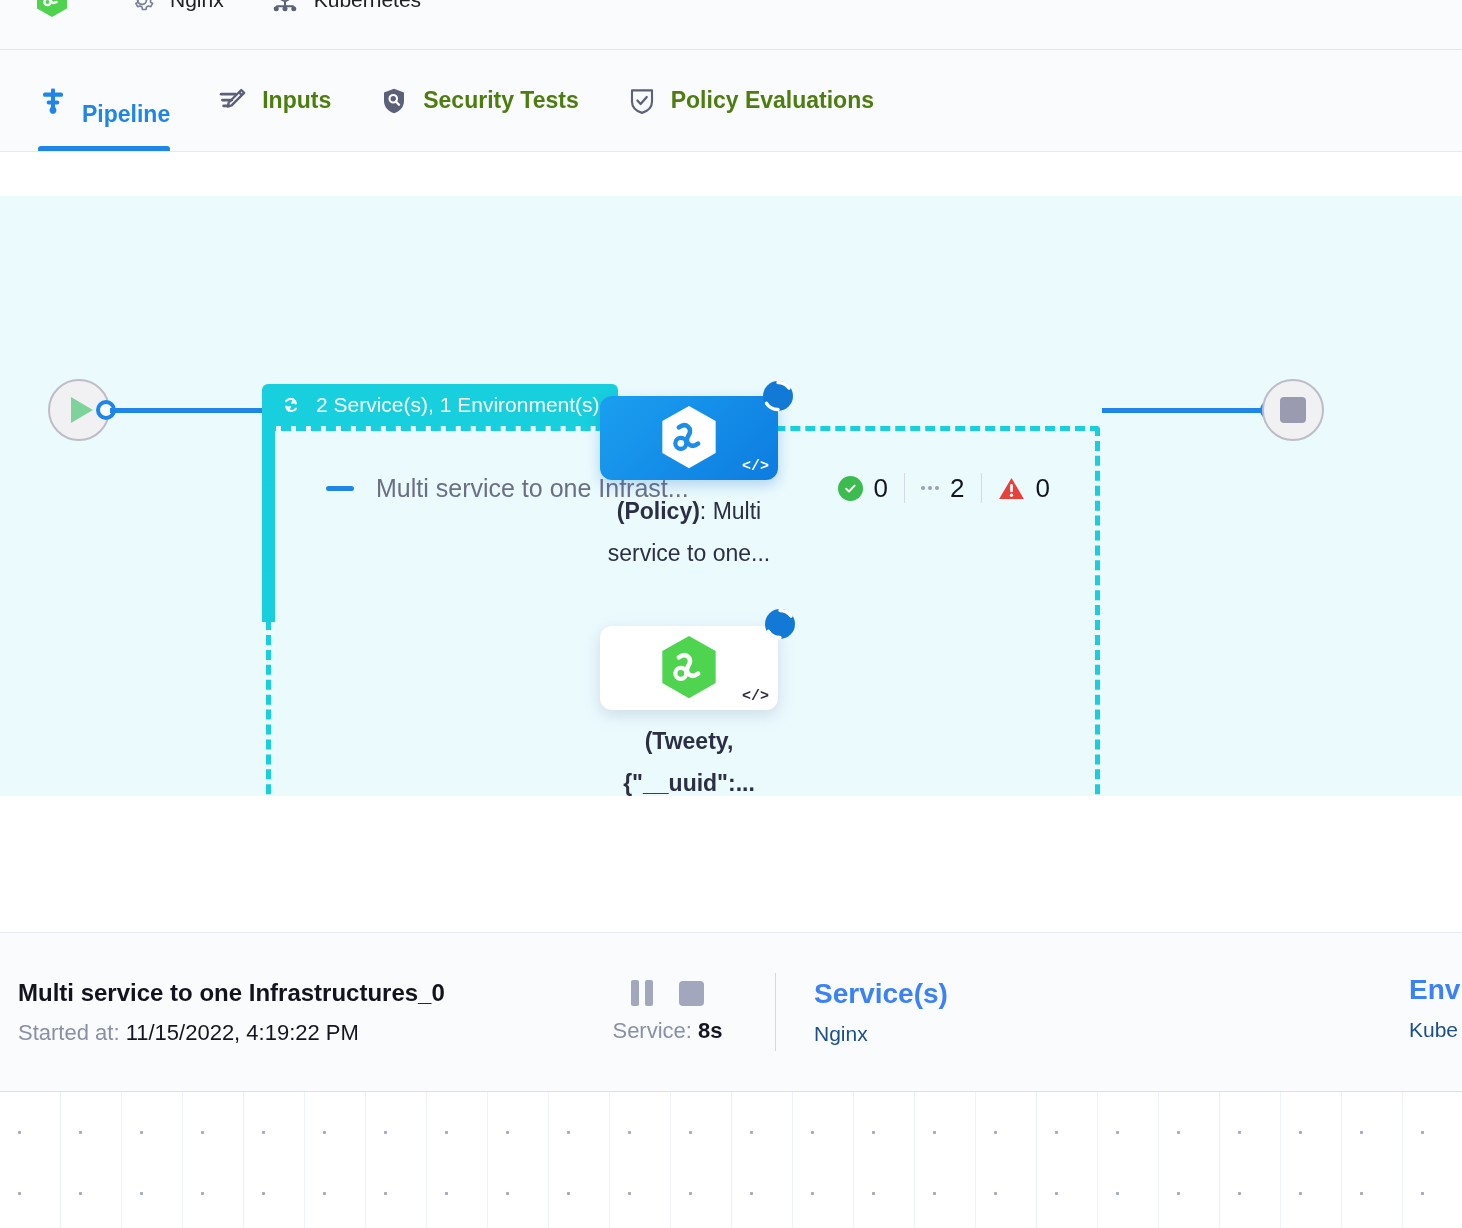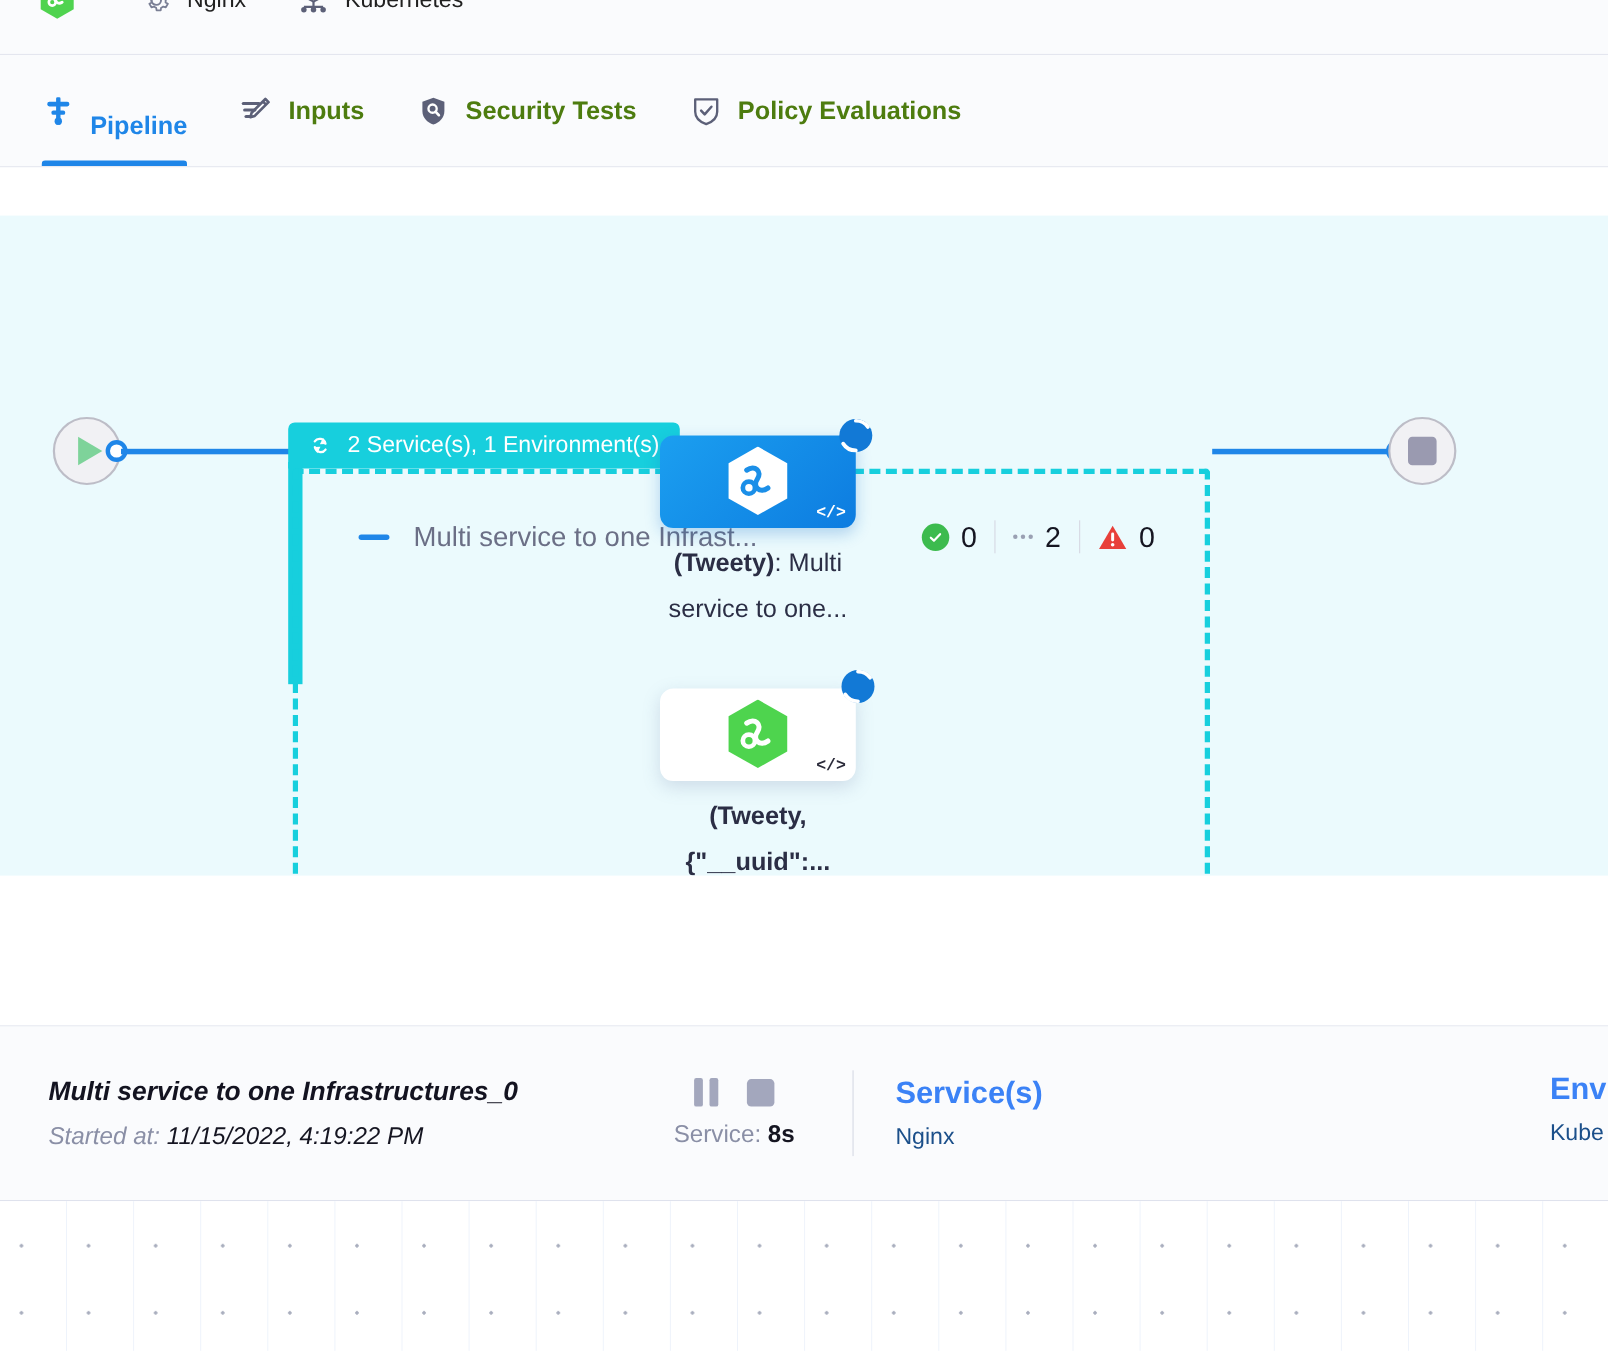--- a/index.html
+++ b/index.html
@@ -153,21 +153,21 @@
   .node-label b { font-weight: 700; }
 
   
   .detail {
     position: absolute; top: 932px; left: 0; width: 1462px; height: 160px;
     background: #fafbfd;
     border-top: 1px solid #e8eaf2;
     border-bottom: 1px solid #dcdfec;
     display: flex; align-items: center;
   }
-  .detail-left { padding-left: 44px; width: 560px; font-style: italic; }
+  .detail-left { padding-left: 18px; width: 560px; }
   .detail-title { font-size: 24px; font-weight: 700; color: #131320; white-space: nowrap; }
   .detail-sub { font-size: 22px; color: #151521; margin-top: 13px; white-space: nowrap; }
   .detail-sub .muted { color: #8a8fa6; }
 
   .detail-mid { width: 215px; text-align: center; }
   .xport-btns { display: flex; justify-content: center; gap: 26px; margin-bottom: 12px; }
   .pause-btn { display: flex; gap: 6px; cursor: pointer; }
   .pause-btn span { width: 8px; height: 26px; background: #a3a7bd; border-radius: 2px; display: block; }
   .stop-btn { width: 25px; height: 25px; background: #a3a7bd; border-radius: 4px; cursor: pointer; margin-top: 1px; }
   .duration { font-size: 22px; color: #8a8fa6; white-space: nowrap; }
@@ -333,21 +333,21 @@
       <circle cx="11.4" cy="21" r="3.1" stroke="#1b8fe8" stroke-width="2.4" fill="none"></circle>
     </svg>
     <span class="node-code">&lt;/&gt;</span>
     <svg class="spinner" style="right:-17px; top:-17px;" viewBox="0 0 34 34">
       <circle cx="17" cy="17" r="15" fill="#1279d6"></circle>
       <path d="M17 3.5 a13.5 13.5 0 0 1 11 5.6" fill="none" stroke="#ffffff" stroke-width="3.4" stroke-linecap="round"></path>
       <path d="M17 30.5 a13.5 13.5 0 0 1 -11.5-6.2" fill="none" stroke="#ffffff" stroke-width="3.4" stroke-linecap="round"></path>
     </svg>
   </div>
   <div class="node-label" style="left:559px; top:294px;">
-    <div><b>(Tweety)</b><span>: Multi</span></div>
+    <div><b>(Policy)</b><span>: Multi</span></div>
     <div>service to one...</div>
   </div>
 
   <div class="node white" style="left:600px; top:430px;">
     <svg width="58" height="64" viewBox="0 0 32 36">
       <path d="M16 0 L31 8.5 V26.5 L16 35 L1 26.5 V8.5 Z" fill="#4ed44e"></path>
       <path d="M10.3 12 c4.2-3 8 .8 5.4 4.6 c-2.6 3.8 1.2 7.6 5.4 4.6" stroke="#ffffff" stroke-width="2.6" fill="none" stroke-linecap="round"></path>
       <circle cx="11.4" cy="21" r="3.1" stroke="#ffffff" stroke-width="2.4" fill="none"></circle>
     </svg>
     <span class="node-code">&lt;/&gt;</span>

